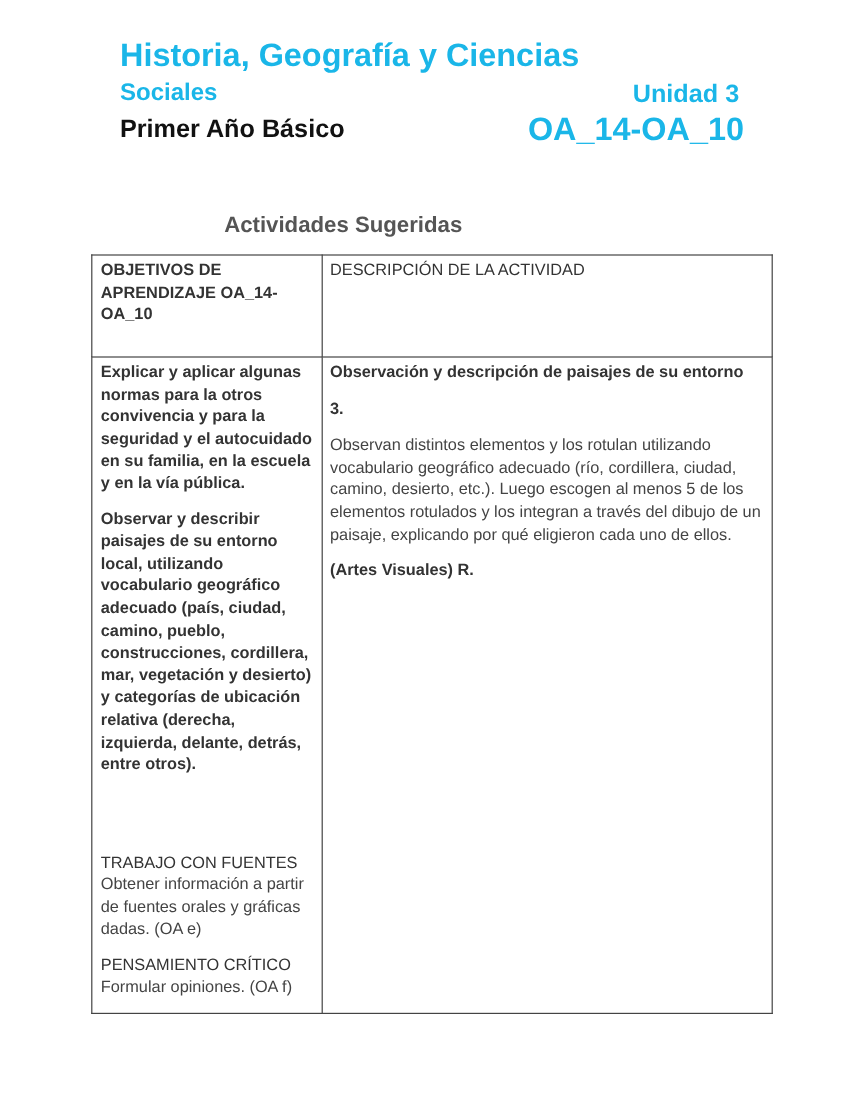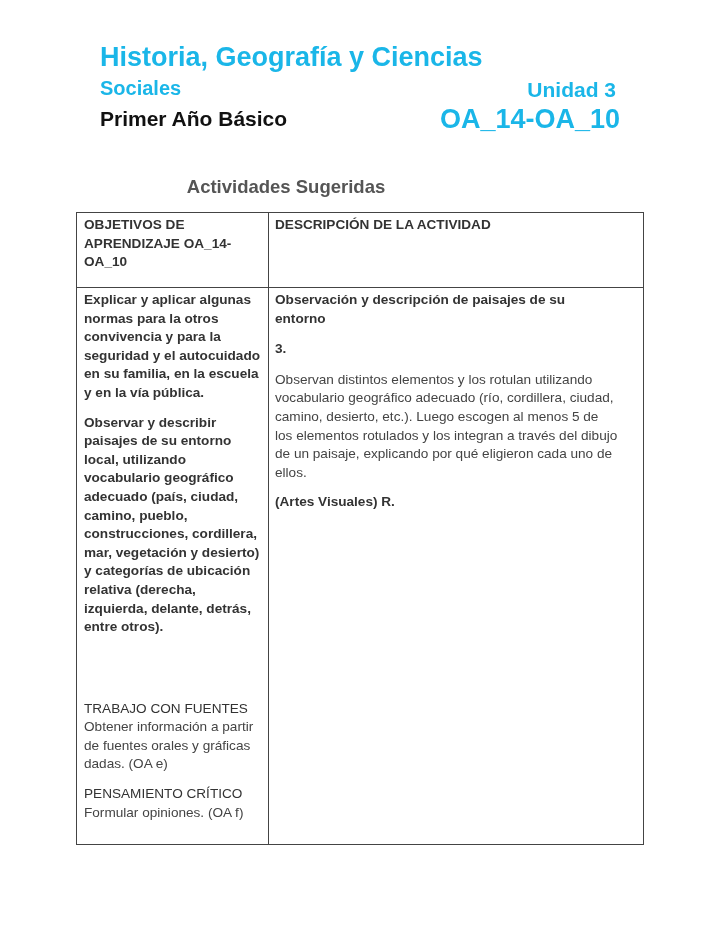--- a/index.html
+++ b/index.html
@@ -2,21 +2,21 @@
 <html><head>
   <meta charset="utf-8">
   <style>
     * { margin: 0; padding: 0; box-sizing: border-box; }
     html, body {
       width: 720px; height: 932px; background: #ffffff;
       font-family: "Liberation Sans", sans-serif; color: #2b2b2b;
       overflow: hidden;
     }
     .page { position: relative; width: 720px; height: 932px; }
-    .header { position: absolute; left: 100px; top: 42px; width: 520px; }
+    .header { position: absolute; left: 100px; top: 31px; width: 520px; }
     .title-line1 {
       font-size: 27px; font-weight: bold; color: #1ab6e8; line-height: 31px;
       white-space: nowrap;
     }
     .title-row2 { display: flex; justify-content: space-between; align-items: flex-end; height: 31px; }
     .title-line2 { font-size: 20px; font-weight: bold; color: #1ab6e8; line-height: 31px; }
     .unidad { font-size: 21px; font-weight: bold; color: #1ab6e8; line-height: 24px; margin-right: 4px; margin-bottom: 2px; }
     .title-row3 { display: flex; justify-content: space-between; align-items: flex-end; height: 28px; }
     .grade { font-size: 21px; font-weight: bold; color: #111; line-height: 26px; }
     .oa-code { font-size: 27px; font-weight: bold; color: #1ab6e8; line-height: 26px; }
@@ -28,24 +28,24 @@
 
     table.activities {
       position: absolute; left: 76px; top: 212px; width: 568px; height: 633px;
       border-collapse: collapse;
     }
     table.activities td, table.activities th {
       border: 1.5px solid #444; vertical-align: top;
       font-size: 13.6px; line-height: 18.6px; text-align: left;
     }
     .col-left { width: 192px; }
-    th.h-left { padding: 3px 6px 0 7px; font-weight: bold; color: #333; height: 75px; }
-    th.h-right { padding: 3px 6px 0 6px; font-weight: bold; color: #333; text-align: left; }
+    th.h-left { padding: 3px 6px 0 7px; font-weight: bold; color: #333; height: 85px; }
+    th.h-right { padding: 3px 6px 0 6px; font-weight: normal; color: #333; text-align: left; }
     td.left-cell { padding: 3px 6px 6px 7px; }
-    td.right-cell { padding: 3px 24px 6px 6px; }
+    td.right-cell { padding: 3px 6px 6px 6px; }
     .obj-bold { font-weight: bold; color: #333; }
     .para { margin-bottom: 11px; }
     .gap { height: 52px; }
     .skill-title { font-weight: normal; color: #333; }
     .skill-text { color: #444; }
     .act-title { font-weight: bold; color: #333; margin-bottom: 12px; }
     .act-num { font-weight: bold; color: #333; margin-bottom: 12px; }
     .act-desc { color: #444; margin-bottom: 11px; }
     .act-ref { font-weight: bold; color: #333; }
   </style>

